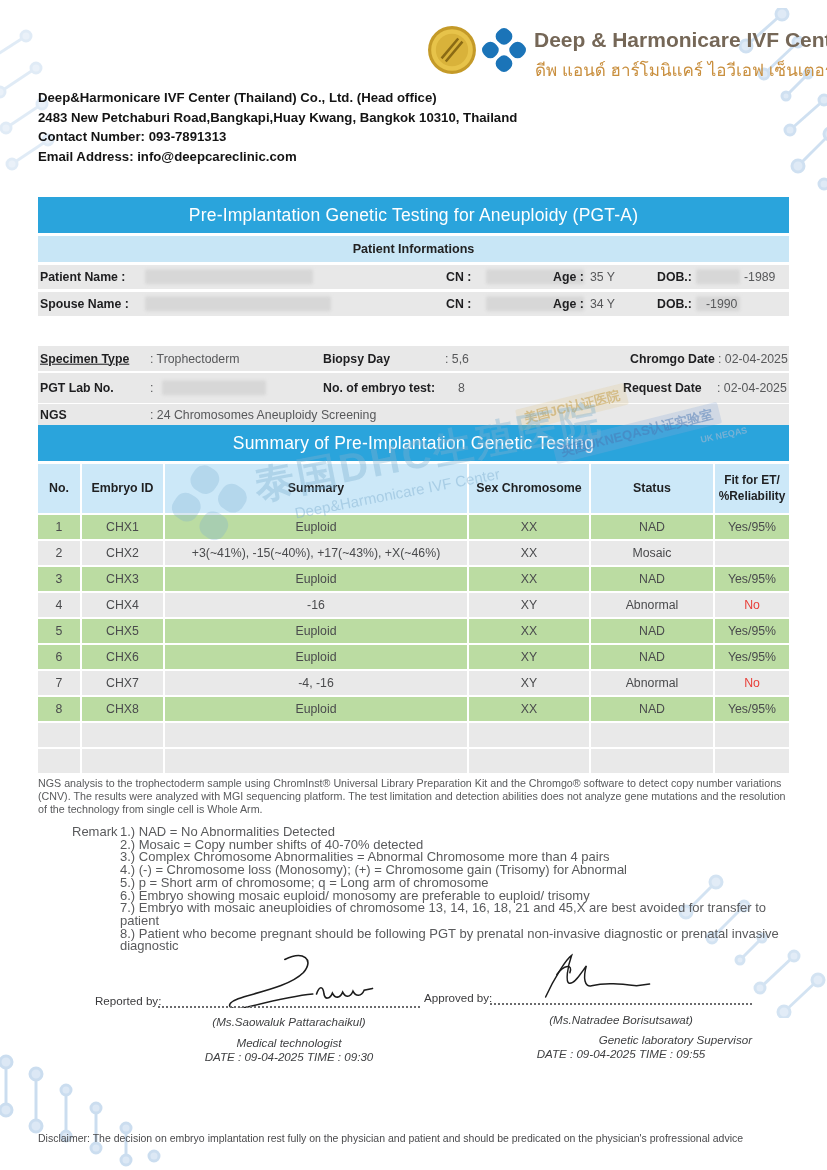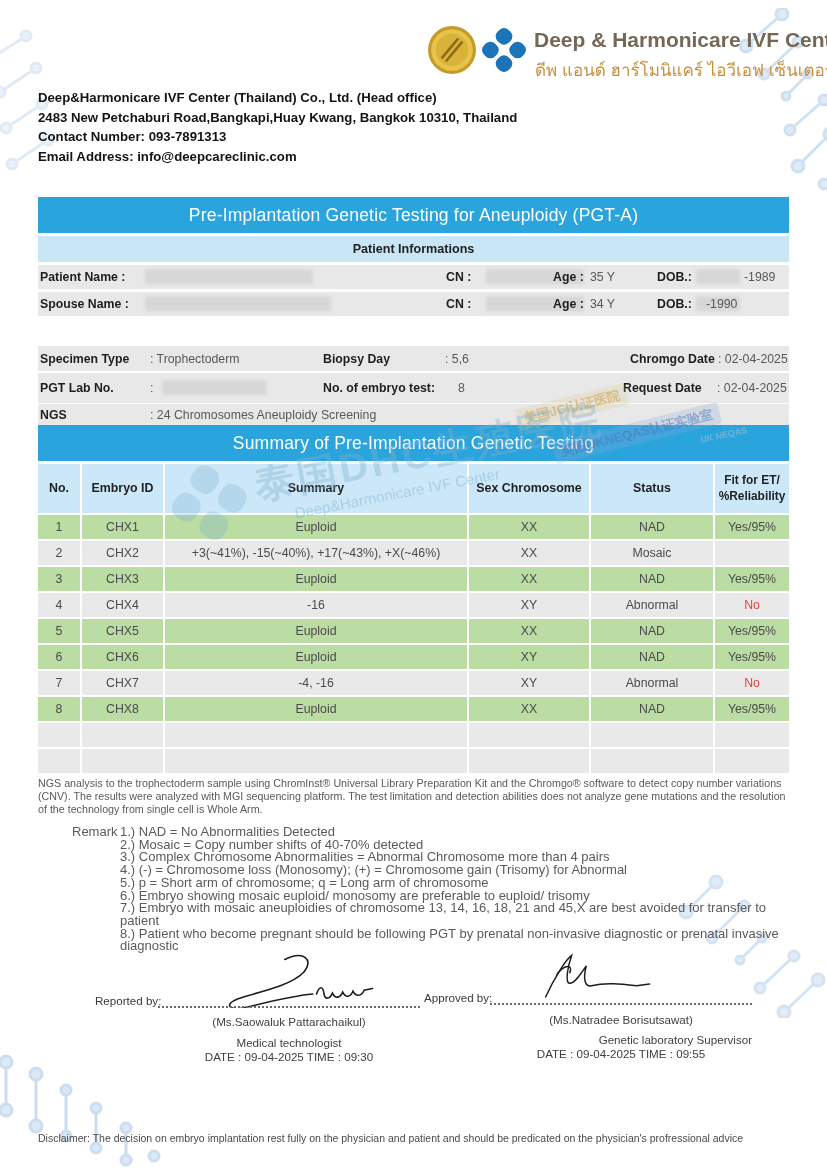--- a/index.html
+++ b/index.html
@@ -23,21 +23,21 @@
        height:49px; font-size:12.4px; font-weight:bold; color:#1f2022; text-align:center; line-height:1.3; }
   .c { height:24px; display:flex; align-items:center; justify-content:center;
        font-size:12.3px; color:#4a4b4d; white-space:nowrap; }
   .g { background:#bbdca2; }
   .e { background:#e9e9e9; }
   .red { color:#e8403a; }
   .note { position:absolute; left:38px; width:751px; font-size:10.7px; line-height:13.2px; color:#595a5c; }
   .rem { position:absolute; font-size:13px; line-height:12.7px; color:#595a5c; }
   .sig-label { position:absolute; font-size:11.6px; color:#3a3a3c; }
   .dots { position:absolute; border-bottom:2px dotted #6b6b6d; height:1px; }
-  .sig-txt { position:absolute; text-align:center; font-size:11.6px; color:#3f4042; }
+  .sig-txt { position:absolute; text-align:center; font-size:11.6px; color:#3f4042;font-style:italic; }
   .wm-cn { font-size:40px; font-weight:bold; color:rgba(126,175,207,.38); letter-spacing:3px; white-space:nowrap; }
   .wm-en { font-size:15px; color:rgba(126,175,207,.46); white-space:nowrap; margin:-2px 0 0 34px; }
   .stamp { position:absolute; white-space:nowrap; font-weight:bold; padding:2px 7px; border-radius:2px; }
   svg { display:block; }
 </style>
 </head>
 <body>
 
 <div class="page">
 
@@ -177,21 +177,21 @@
     <span class="redact" style="left:107px; width:186px;"></span>
     <span class="lab" style="left:408px;">CN :</span>
     <span class="redact" style="left:448px; width:98px;"></span>
     <span class="lab" style="left:515px;">Age :</span>
     <span class="val" style="left:552px;">34 Y</span>
     <span class="lab" style="left:619px;">DOB.:</span>
     <span class="redact" style="left:658px; width:44px;"></span>
     <span class="val" style="left:668px;">-1990</span>
   </div>
   <div class="irow" style="top:346px; height:25px;">
-    <span class="lab" style="left:2px;">Specimen Type</span>
+    <span class="lab" style="left:2px;text-decoration:underline;">Specimen Type</span>
     <span class="val" style="left:112px;">: Trophectoderm</span>
     <span class="lab" style="left:285px;">Biopsy Day</span>
     <span class="val" style="left:407px;">: 5,6</span>
     <span class="lab" style="left:592px;">Chromgo Date</span>
     <span class="val" style="left:680px;">: 02-04-2025</span>
   </div>
   <div class="irow" style="top:373px; height:30px;">
     <span class="lab" style="left:2px;">PGT Lab No.</span>
     <span class="val" style="left:112px;">:</span>
     <span class="redact" style="left:124px; width:104px;"></span>

